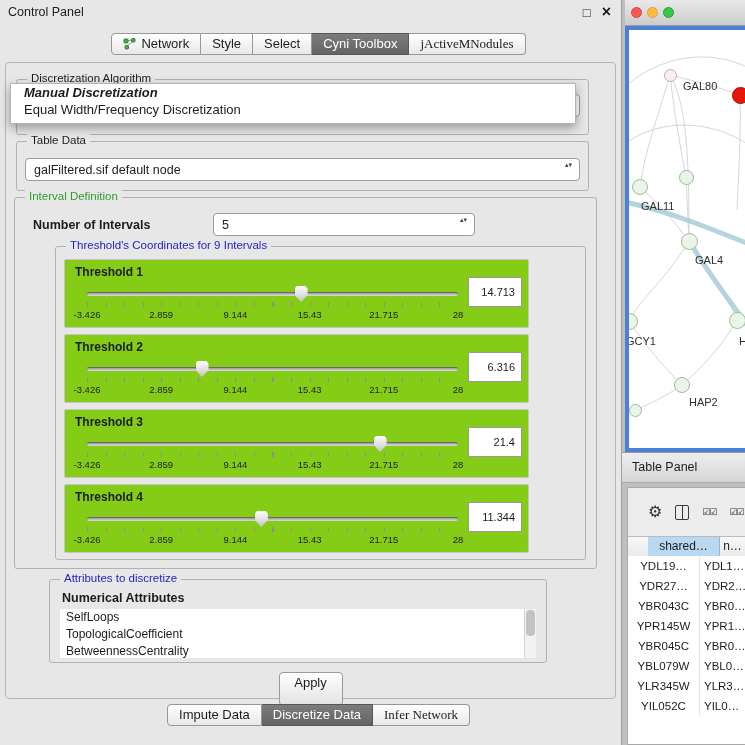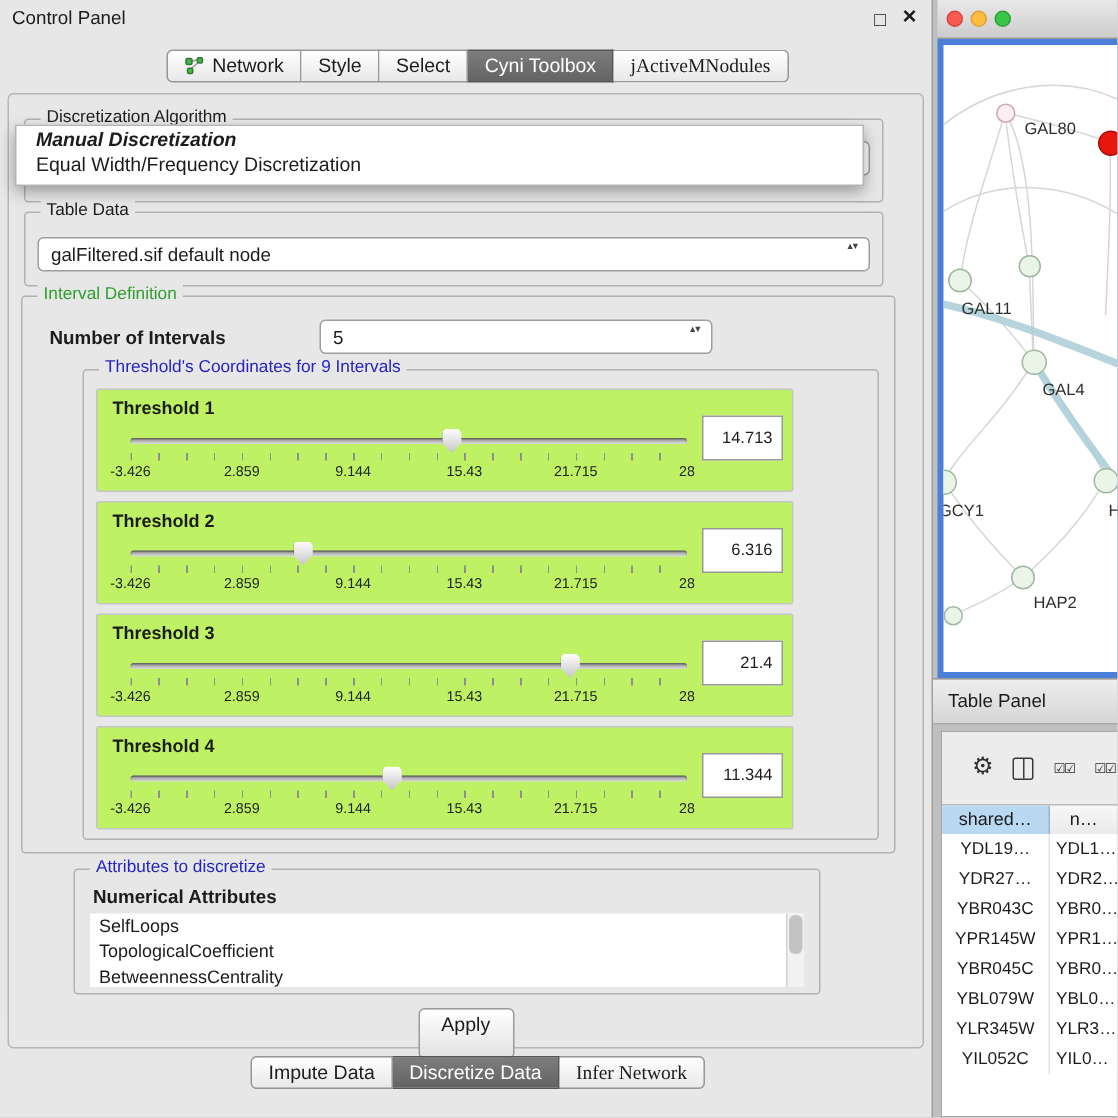--- a/index.html
+++ b/index.html
@@ -40,21 +40,21 @@
   .popup { position:absolute; left:10px; top:83px; width:566px; background:#fff; border:1px solid #b4b4b4; box-shadow:0 4px 10px rgba(0,0,0,.35); z-index:60; padding-bottom:5px; }
   .popup .ph { text-align:center; color:#b2b2b2; font-size:12.5px; padding:2px 0 1px; }
   .popup .item { font-size:13px; padding:1px 13px; }
   .popup .item.b { font-weight:bold;font-style:italic; }
 
   .g-int { left:8px; right:18px; top:134px; height:372px; }
   .num-label { position:absolute; left:18px; top:20px; font-weight:bold; font-size:12.5px; }
   .num-combo { left:198px; width:262px; top:15px; }
   .g-thr { position:absolute; left:40px; right:10px; top:48px; height:314px; border:1px solid #b2b2b2; border-radius:3px; }
 
-  .tpanel { position:relative; height:69px; margin:6px 56px 6px 8px; border:1px solid #c5c5c5; border-radius:2px; background:#bef264; }
+  .tpanel { position:relative; height:69px; margin:6px 56px 6px 8px; border:1px solid #c5c5c5; border-radius:2px; background:#84cc16; }
   .tpanel:first-of-type { margin-top:12px; }
   .tlabel { position:absolute; left:10px; top:5px; font-weight:bold; font-size:12px; }
   .slider { position:absolute; left:22px; right:70px; top:26px; height:36px; }
   .track { position:absolute; left:0; right:0; top:6px; height:4px; background:linear-gradient(#8f8f8f,#dcdcdc); border-radius:2px; box-shadow:inset 0 1px 1px rgba(0,0,0,.35); }
   .thumb { position:absolute; top:0; width:13px; height:16px; margin-left:-6.5px;
            background:linear-gradient(#fefefe,#c6c6c6);
            clip-path:polygon(16% 0,84% 0,100% 16%,100% 56%,50% 100%,0 56%,0 16%);
            filter:drop-shadow(0 1px 1px rgba(0,0,0,.45)); }
   .ticks { position:absolute; left:0; right:0; top:16px; height:5px;
            background-image:repeating-linear-gradient(to right,#8f8f8f 0 1px,transparent 1px 5%); }
@@ -98,21 +98,21 @@
             background:linear-gradient(#eeeeee,#d5d5d5); border-top:1px solid #999; border-bottom:1px solid #aaa;
             font-size:12.5px; line-height:29px; padding-left:10px; }
   .table-window { position:absolute; left:627px; top:487px; width:118px; height:258px; background:#ececec;
                   border:1px solid #a8a8a8; border-right:none; overflow:hidden; }
   .tw-toolbar { height:48px; display:flex; align-items:center; gap:13px; padding-left:20px; }
   .gear { font-size:16px; color:#333; line-height:1; }
   .colicon { width:14px; height:15px; border:1px solid #3a3a3a; border-radius:2px;
              background:linear-gradient(#3a3a3a,#3a3a3a) 6px 0/1px 100% no-repeat; }
   .checks { font-size:9px; color:#2f2f2f; letter-spacing:-1px; line-height:1; }
   .tw-head { display:flex; height:36px; border-top:1px solid #bbb; border-bottom:1px solid #a5a5a5;
-             background:linear-gradient(#f7f7f7,#e0e0e0); font-size:12px; }
+             background:linear-gradient(#f7f7f7,#e0e0e0); font-size:12px;padding-left:20px; }
   .th1 { width:72px; background:#b9d9f3; border-right:1px solid #9ab5cc; text-align:center; line-height:19px; overflow:hidden; }
   .th2 { flex:1; text-align:center; line-height:19px; overflow:hidden; }
   .tw-rows { position:absolute; left:0; right:0; top:68px; bottom:0; background:#fff; }
   .trow { display:flex; height:20px; background:#fff; font-size:11.5px; }
   .c1 { width:72px; text-align:center; line-height:20px; border-right:1px solid #e2e2e2; overflow:hidden; white-space:nowrap; }
   .c2 { flex:1; padding-left:4px; line-height:20px; overflow:hidden; white-space:nowrap; }
 </style>
 </head>
 <body>
 

